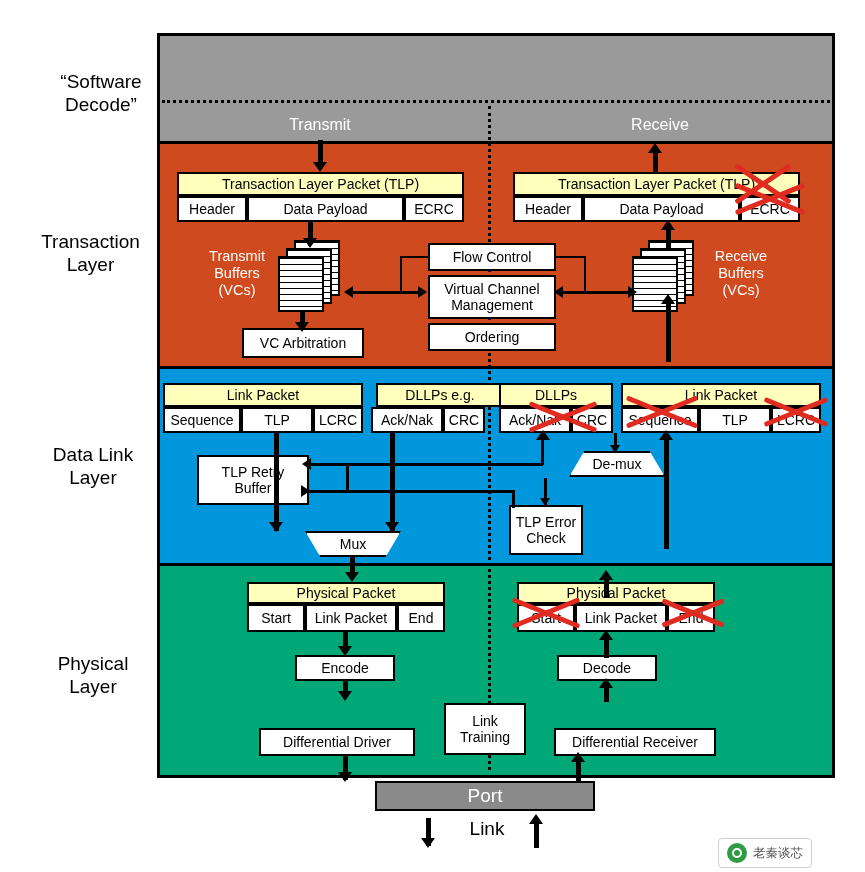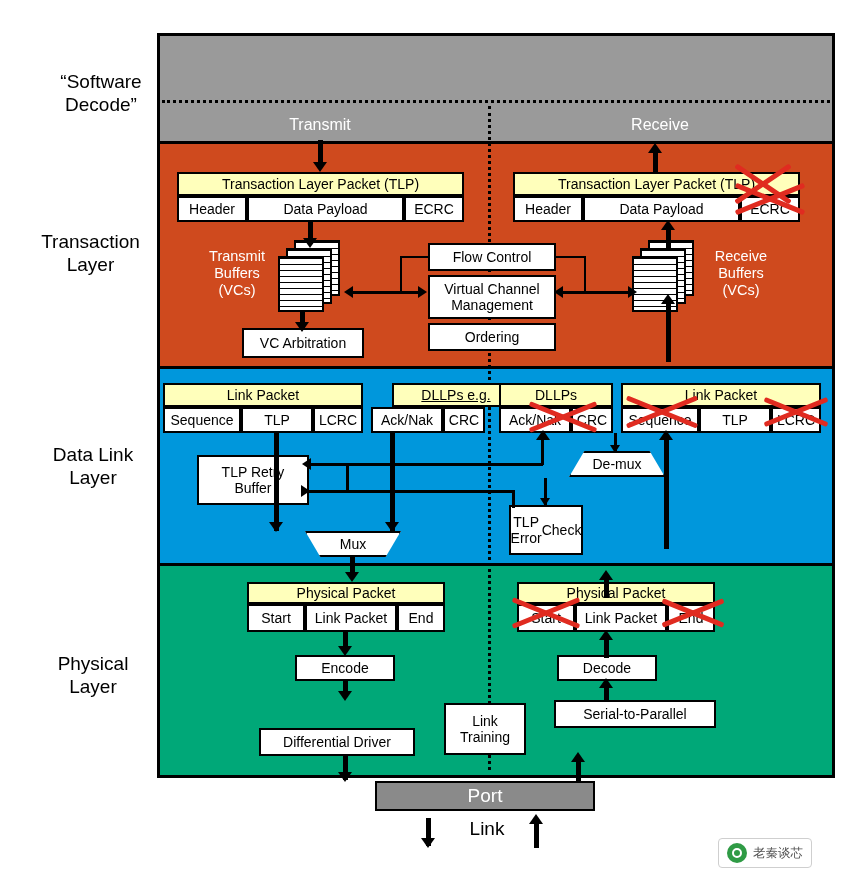--- a/index.html
+++ b/index.html
@@ -329,21 +329,21 @@
   <div class="ln" style="left:400px; top:256px; width:28px; height:2px;"></div>
   <div class="ln" style="left:400px; top:256px; width:2px; height:36px;"></div>
   <div class="ln" style="left:556px; top:256px; width:30px; height:2px;"></div>
   <div class="ln" style="left:584px; top:256px; width:2px; height:36px;"></div>
 
   <div class="box yellow" style="left:163px; top:383px; width:200px; height:24px;">Link Packet</div>
   <div class="box" style="left:163px; top:407px; width:78px; height:26px;">Sequence</div>
   <div class="box" style="left:241px; top:407px; width:72px; height:26px;">TLP</div>
   <div class="box" style="left:313px; top:407px; width:50px; height:26px;">LCRC</div>
 
-  <div class="box yellow" style="left:392px; top:383px; width:128px; height:24px;text-decoration:underline;">DLLPs e.g.</div>
+  <div class="box yellow" style="left:376px; top:383px; width:128px; height:24px;">DLLPs e.g.</div>
   <div class="box" style="left:371px; top:407px; width:72px; height:26px;">Ack/Nak</div>
   <div class="box" style="left:443px; top:407px; width:42px; height:26px;">CRC</div>
 
   <div class="box yellow" style="left:499px; top:383px; width:114px; height:24px;">DLLPs</div>
   <div class="box" style="left:499px; top:407px; width:72px; height:26px;">Ack/Nak</div>
   <div class="box" style="left:571px; top:407px; width:42px; height:26px;">CRC</div>
   <div class="redx" style="left:527px; top:396px; width:72px; height:42px;">
       <span class="a"></span>
       <span class="b"></span>
     </div>
@@ -359,21 +359,21 @@
   <div class="redx" style="left:762px; top:388px; width:68px; height:48px;">
       <span class="a"></span>
       <span class="b"></span>
     </div>
 
   <div class="box tall" style="left:197px; top:455px; width:112px; height:50px; flex-direction:column;">
     <div>TLP Retry</div>
     <div>Buffer</div>
   </div>
 
-  <div class="box tall" style="left:509px; top:505px; width:74px; height:50px; flex-direction:row;">
+  <div class="box tall" style="left:509px; top:505px; width:74px; height:50px; flex-direction:column;">
     <div>TLP Error</div>
     <div>Check</div>
   </div>
 
   <div class="trapezoid-down" style="left:305px; top:531px; width:96px; height:26px;">Mux</div>
   <div class="trapezoid-up" style="left:569px; top:451px; width:96px; height:26px;">De-mux</div>
 
   <div class="ln" style="left:274px; top:433px; width:5px; height:98px;"></div>
   <div class="arrow-down" style="left:269px; top:522px;"></div>
   <div class="ln" style="left:390px; top:433px; width:5px; height:98px;"></div>
@@ -415,21 +415,21 @@
   <div class="redx" style="left:660px; top:586px; width:66px; height:54px;">
       <span class="a"></span>
       <span class="b"></span>
     </div>
 
   <div class="box" style="left:295px; top:655px; width:100px; height:26px;">Encode</div>
   <div class="box" style="left:557px; top:655px; width:100px; height:26px;">Decode</div>
 
   <div class="box" style="left:259px; top:728px; width:156px; height:28px;">Differential Driver</div>
 
-  <div class="box" style="left:554px; top:700px; width:162px; height:28px;">Serial-to-Parallel</div>
+  <div class="box" style="left:554px; top:728px; width:162px; height:28px;">Differential Receiver</div>
 
   <div class="box tall" style="left:444px; top:703px; width:82px; height:52px; flex-direction:column;">
     <div>Link</div>
     <div>Training</div>
   </div>
 
   <div class="ln" style="left:350px; top:557px; width:5px; height:20px;"></div>
   <div class="arrow-down" style="left:345px; top:572px;"></div>
   <div class="ln" style="left:343px; top:632px; width:5px; height:20px;"></div>
   <div class="arrow-down" style="left:338px; top:646px;"></div>

